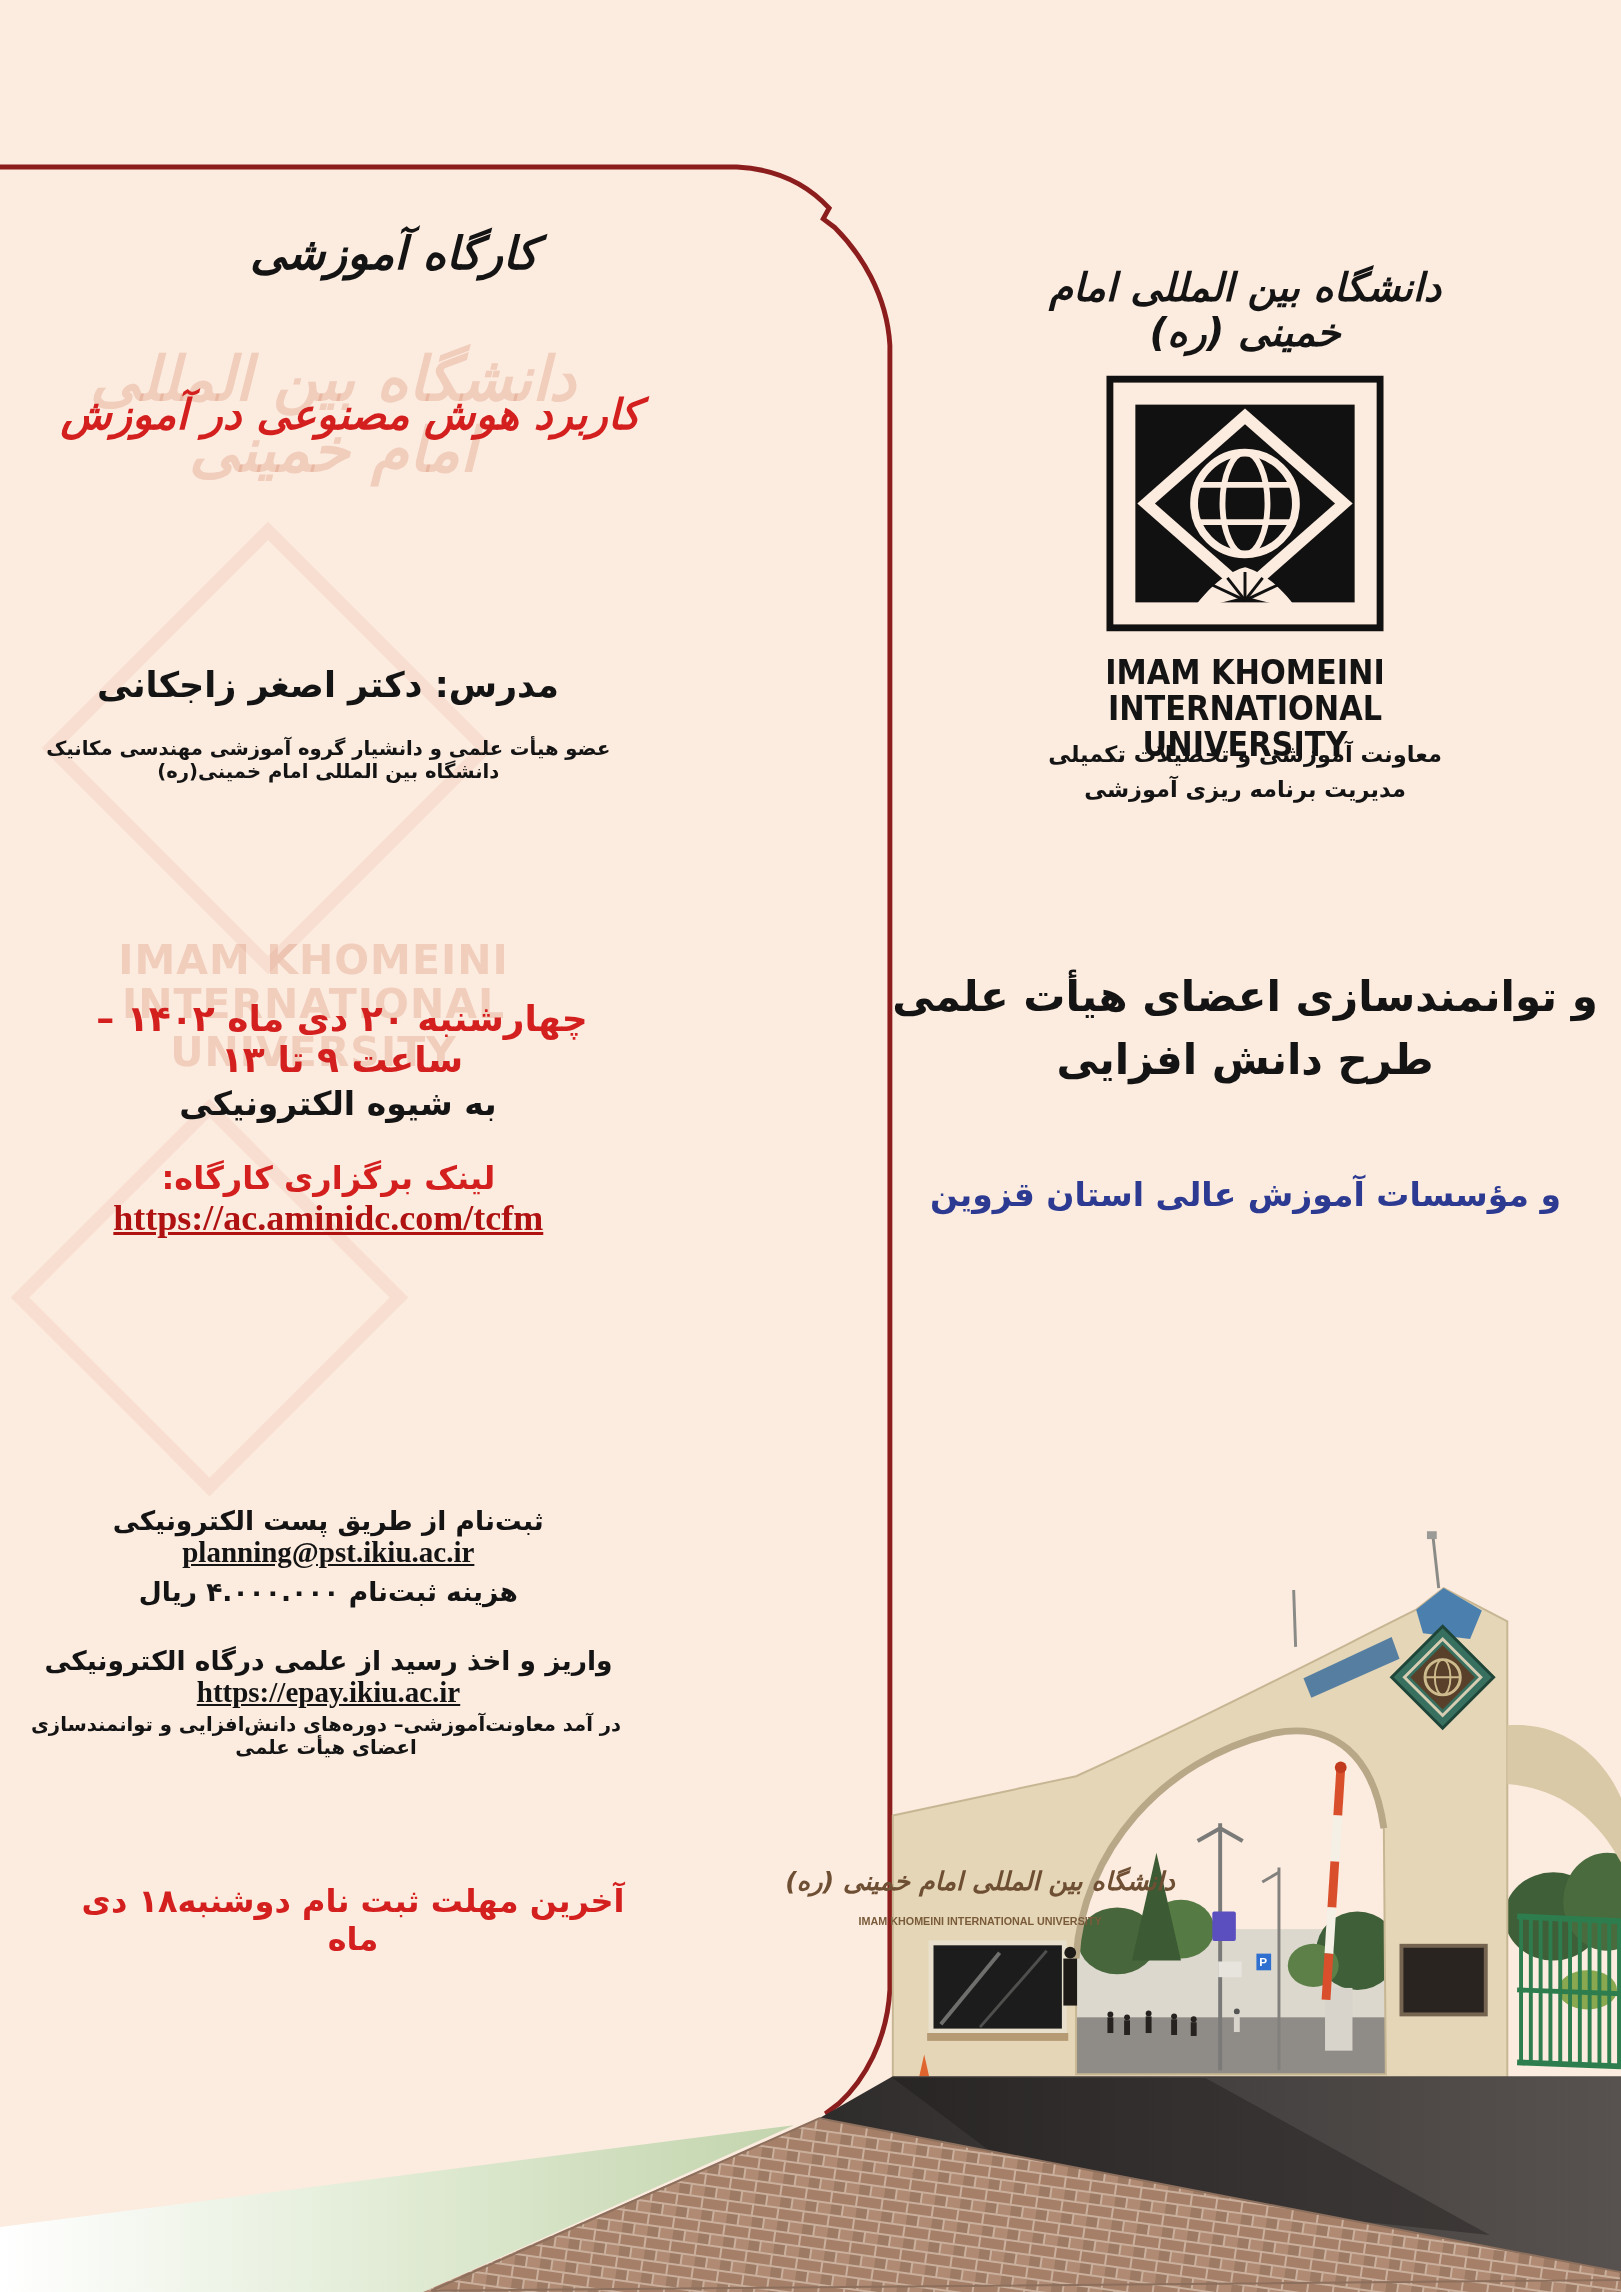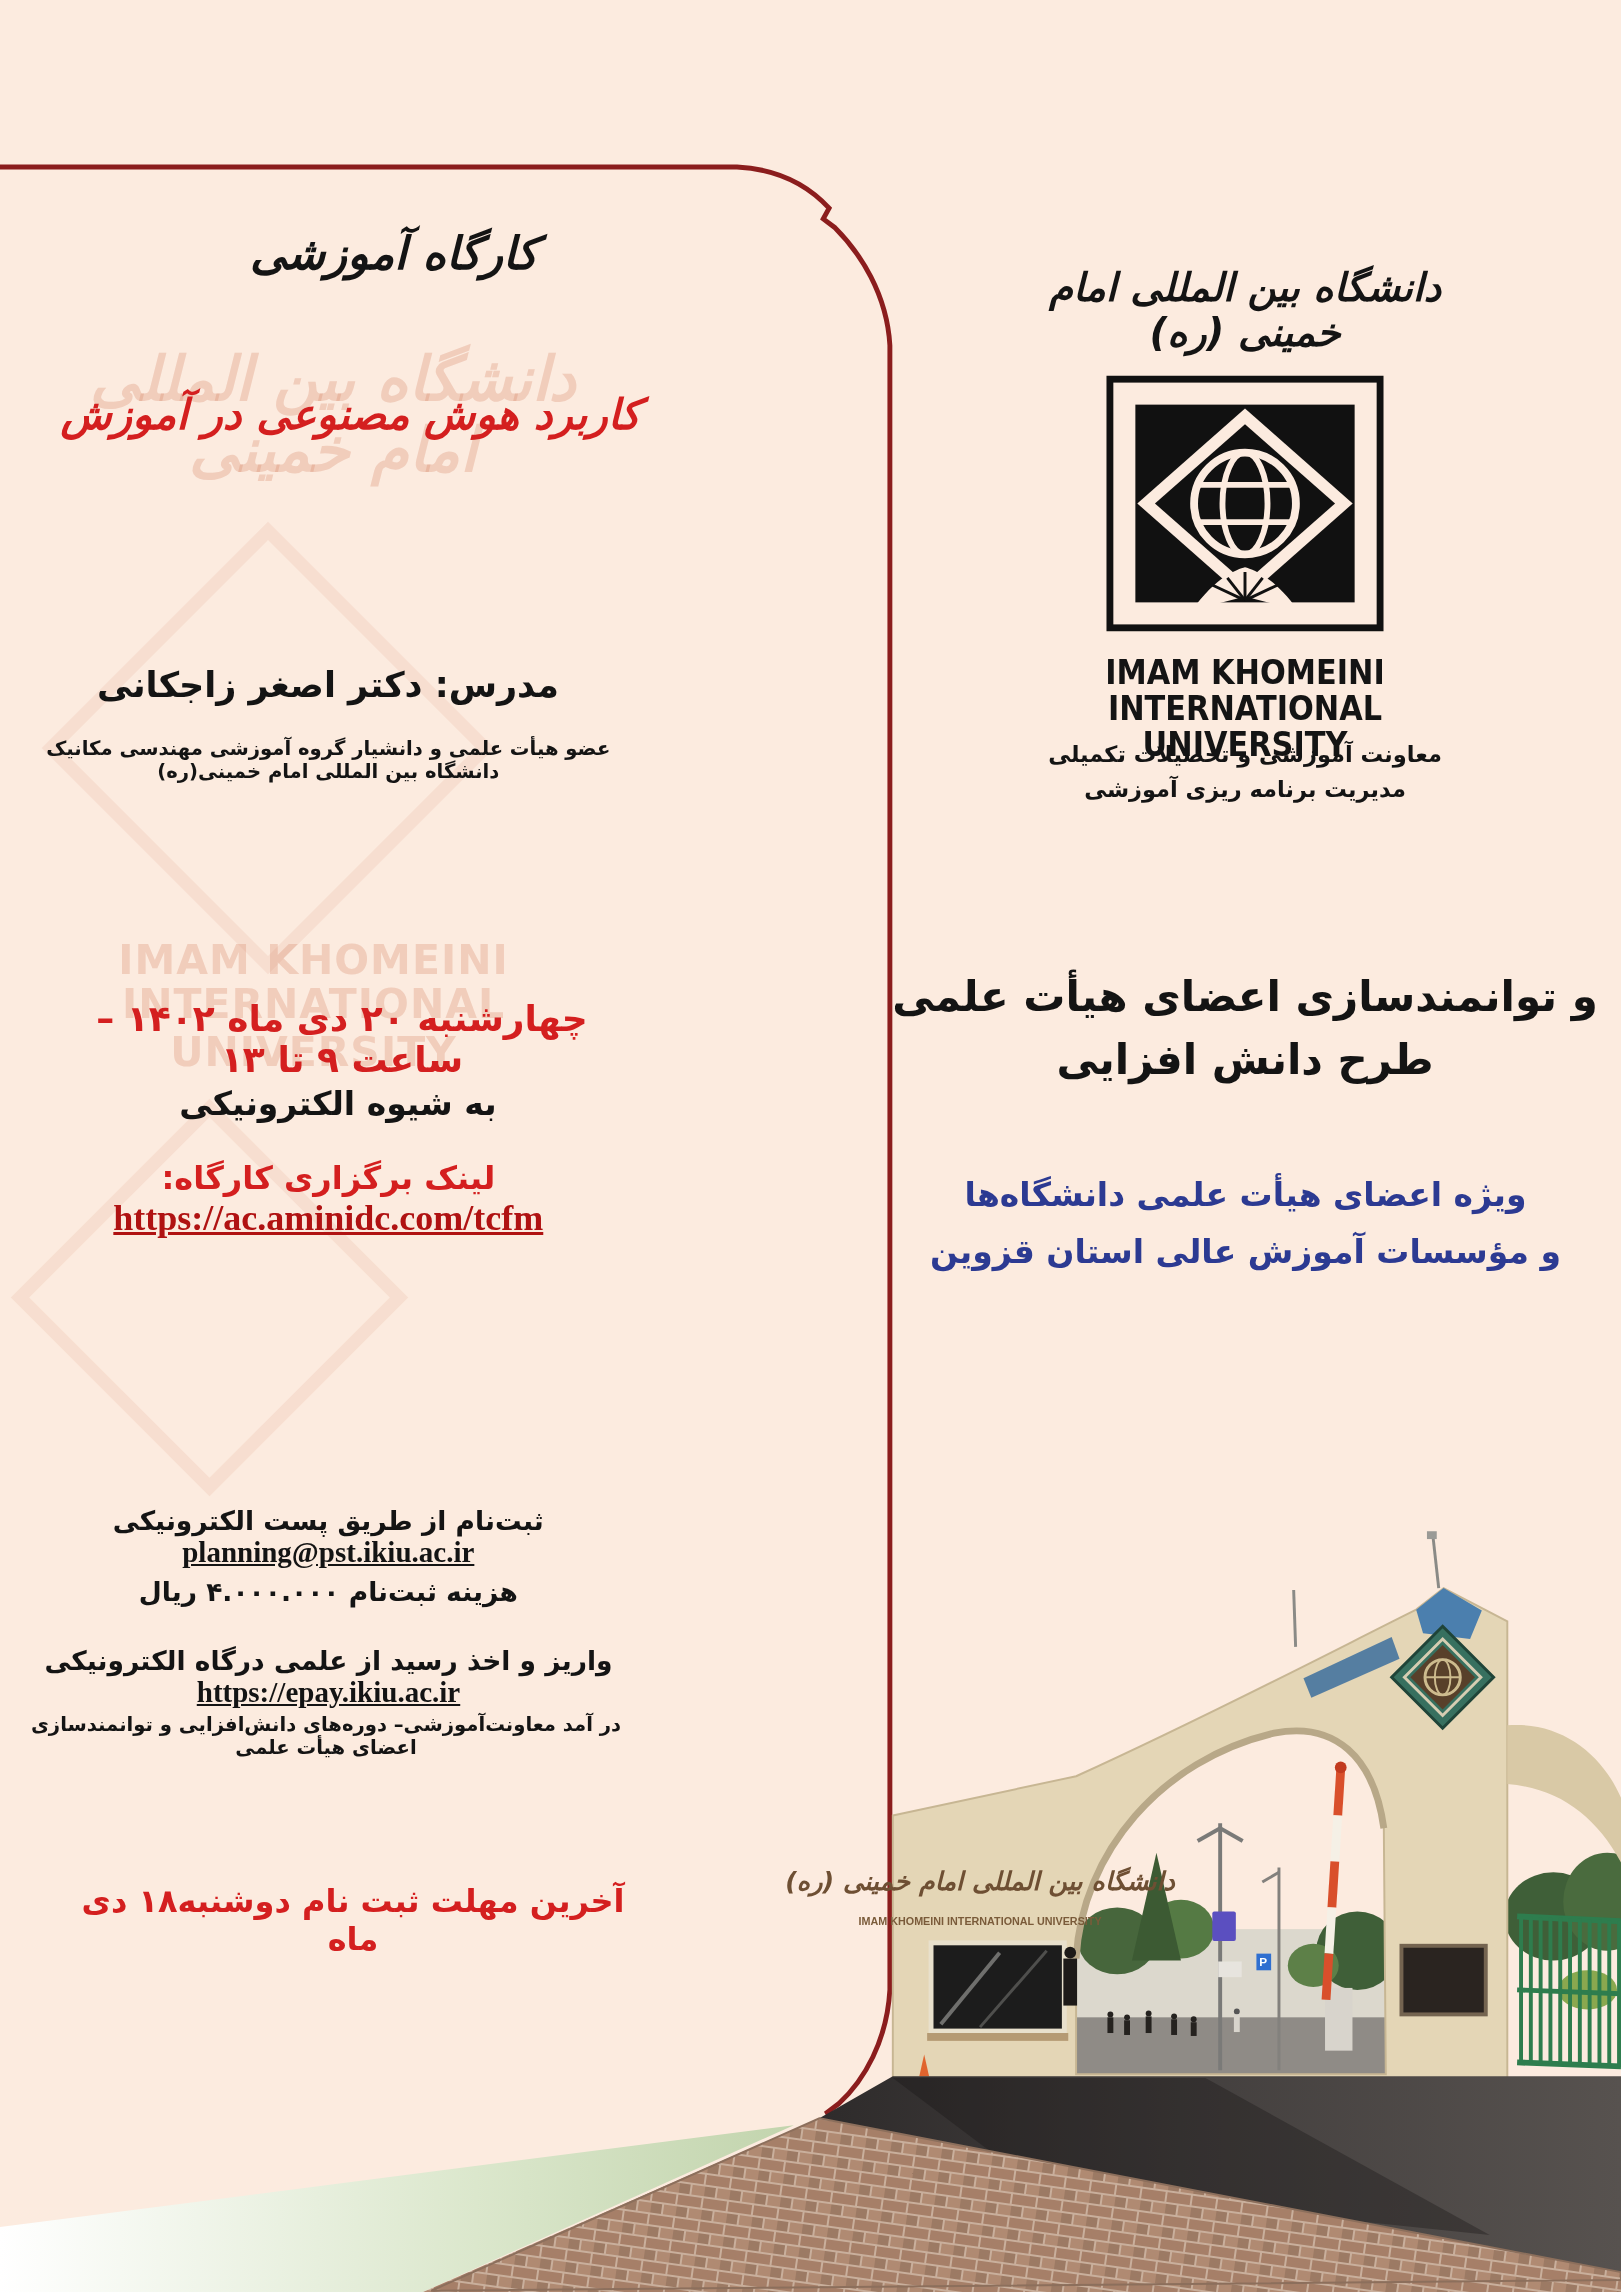--- a/index.html
+++ b/index.html
@@ -110,21 +110,20 @@
     <div>معاونت آموزشی و تحصیلات تکمیلی</div>
     <div>مدیریت برنامه ریزی آموزشی</div>
   </div>
 
   <div class="abs fa center black" style="left:892px;top:965px;width:706px;font-size:42px;line-height:63px;">
     <div>و توانمندسازی اعضای هیأت علمی</div>
     <div>طرح دانش افزایی</div>
   </div>
 
   <div class="abs fa center blue" style="left:912px;top:1166px;width:667px;font-size:33px;line-height:57px;">
-    <div>ویژه اعضای هیأت علمی دانشگاه‌ها</div>
     <div>و مؤسسات آموزش عالی استان قزوین</div>
   </div>
 
   <svg class="abs" style="left:0;top:1529px;" width="1621" height="764" viewBox="0 0 1654 779">
     <defs>
       <pattern id="bricks" width="26" height="24" patternUnits="userSpaceOnUse" patternTransform="rotate(8)">
         <rect width="26" height="24" fill="#c9af9c"></rect>
         <rect x="0" y="0" width="24" height="10" fill="#a67f68"></rect>
         <rect x="13" y="12" width="24" height="10" fill="#b08a72"></rect>
         <rect x="-13" y="12" width="24" height="10" fill="#9c7a64"></rect>

